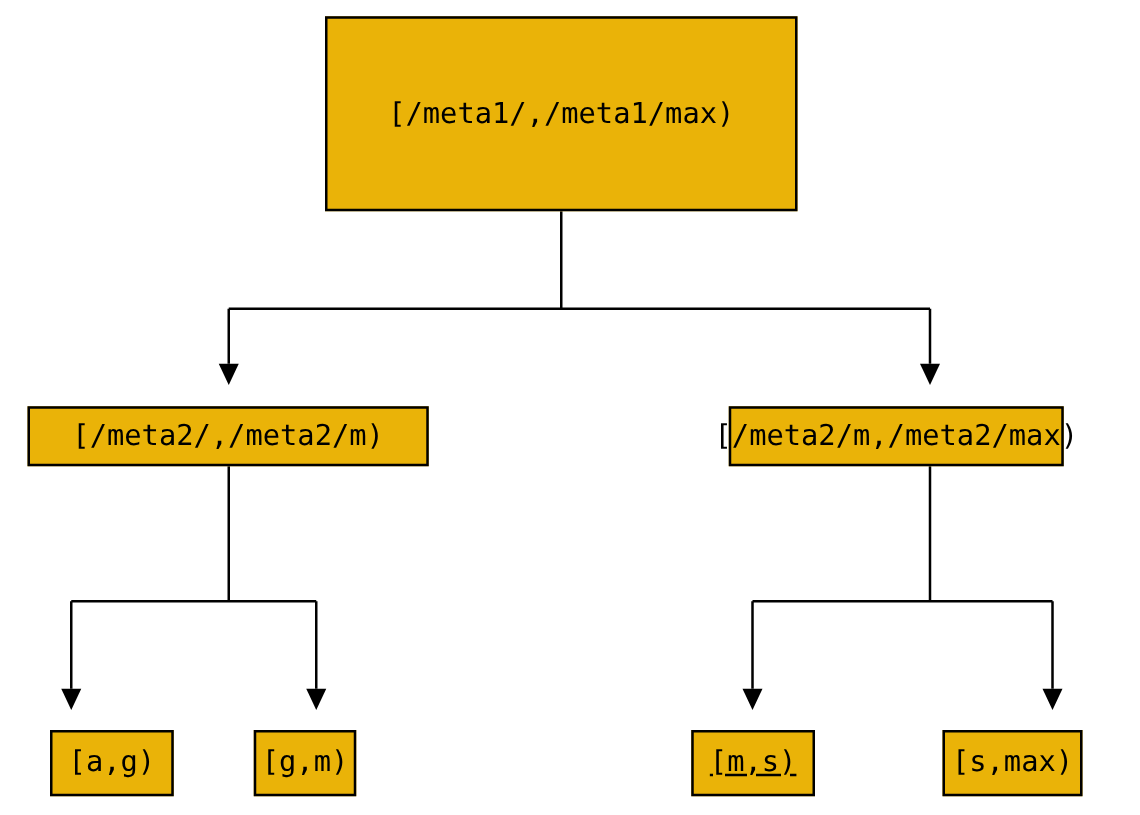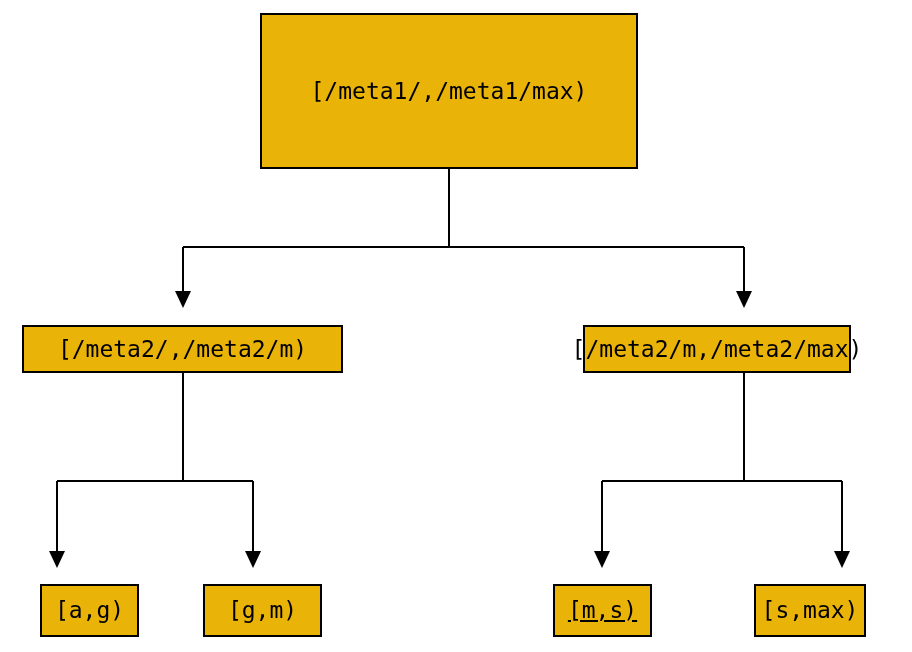--- a/index.html
+++ b/index.html
@@ -13,21 +13,21 @@
   .node{
     position:absolute;box-sizing:border-box;background:#eab308;
     border:2px solid #000000;color:#000000;
     display:flex;align-items:center;justify-content:center;
     font-size:23px;line-height:1;white-space:nowrap;letter-spacing:0;
   }
   .node-root {left:260px;top:13px;width:378px;height:156px;}
   .node-left {left:22px;top:325px;width:321px;height:48px;}
   .node-right{left:583px;top:325px;width:268px;height:48px;text-align:center;}
   .node-ag   {left:20px;top:584px;width:99px;height:53px;margin-left:20px;}
-  .node-gm   {left:203px;top:584px;width:119px;height:53px;}
+  .node-gm   {left:203px;top:584px;width:82px;height:53px;}
   .node-ms   {left:553px;top:584px;width:99px;height:53px;text-decoration:underline;}
   .node-smax {left:754px;top:584px;width:112px;height:53px;}
 </style>
 </head>
 <body>
 
 <div class="canvas">
 
   <svg class="edges" viewBox="0 0 912 652" aria-hidden="true">
 

